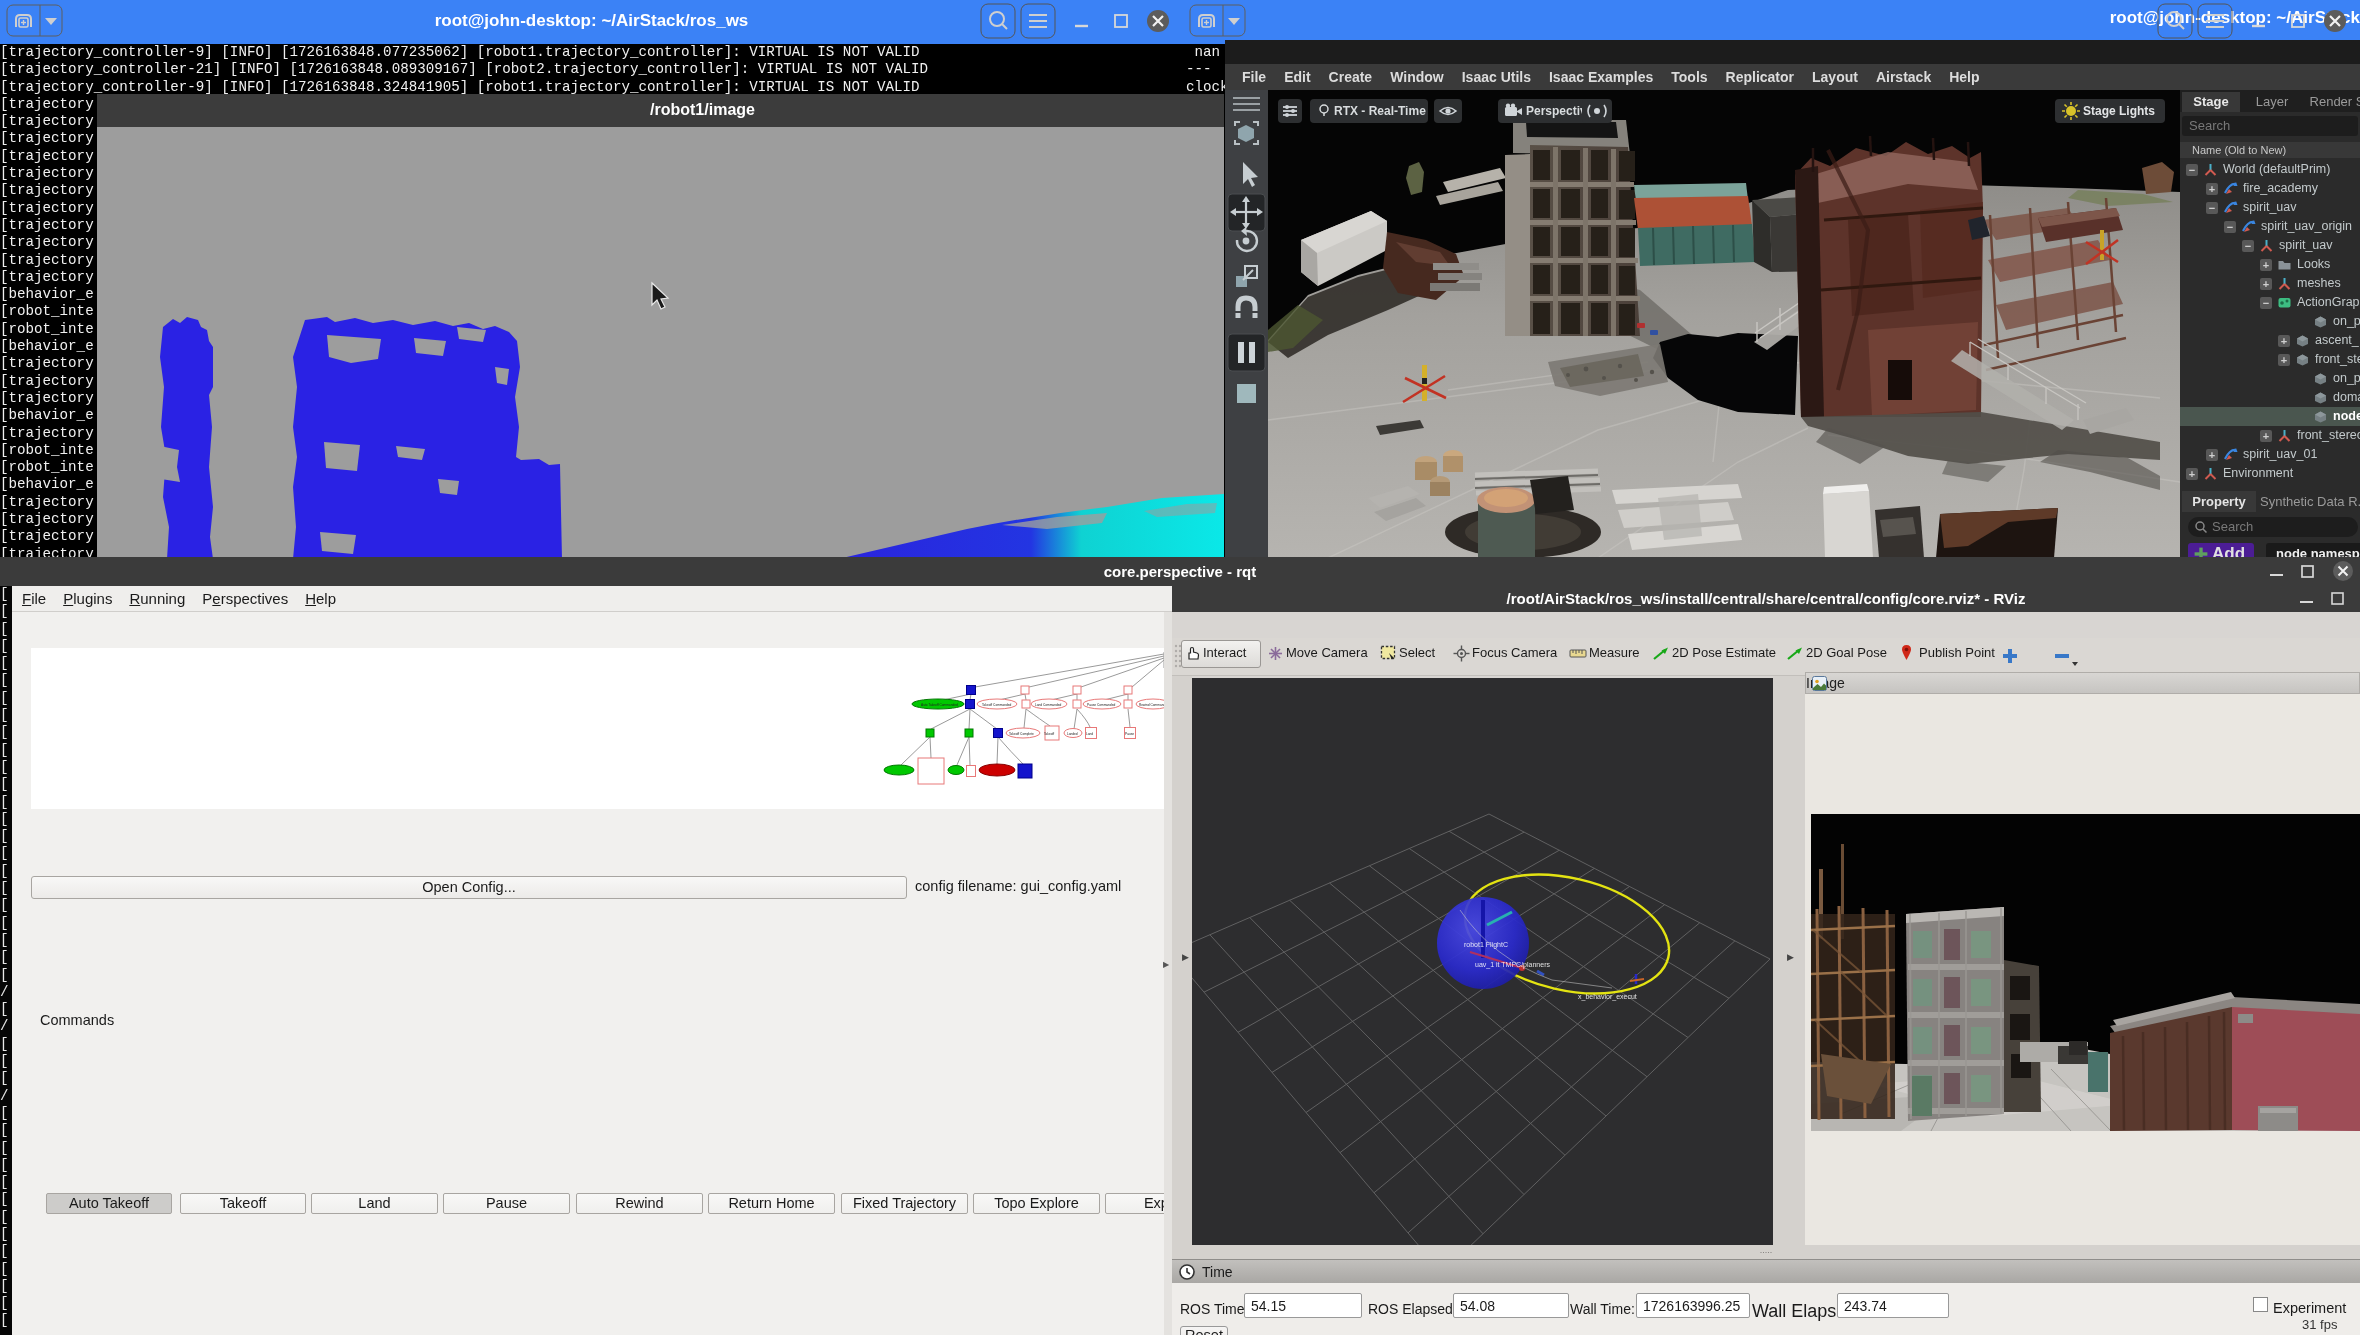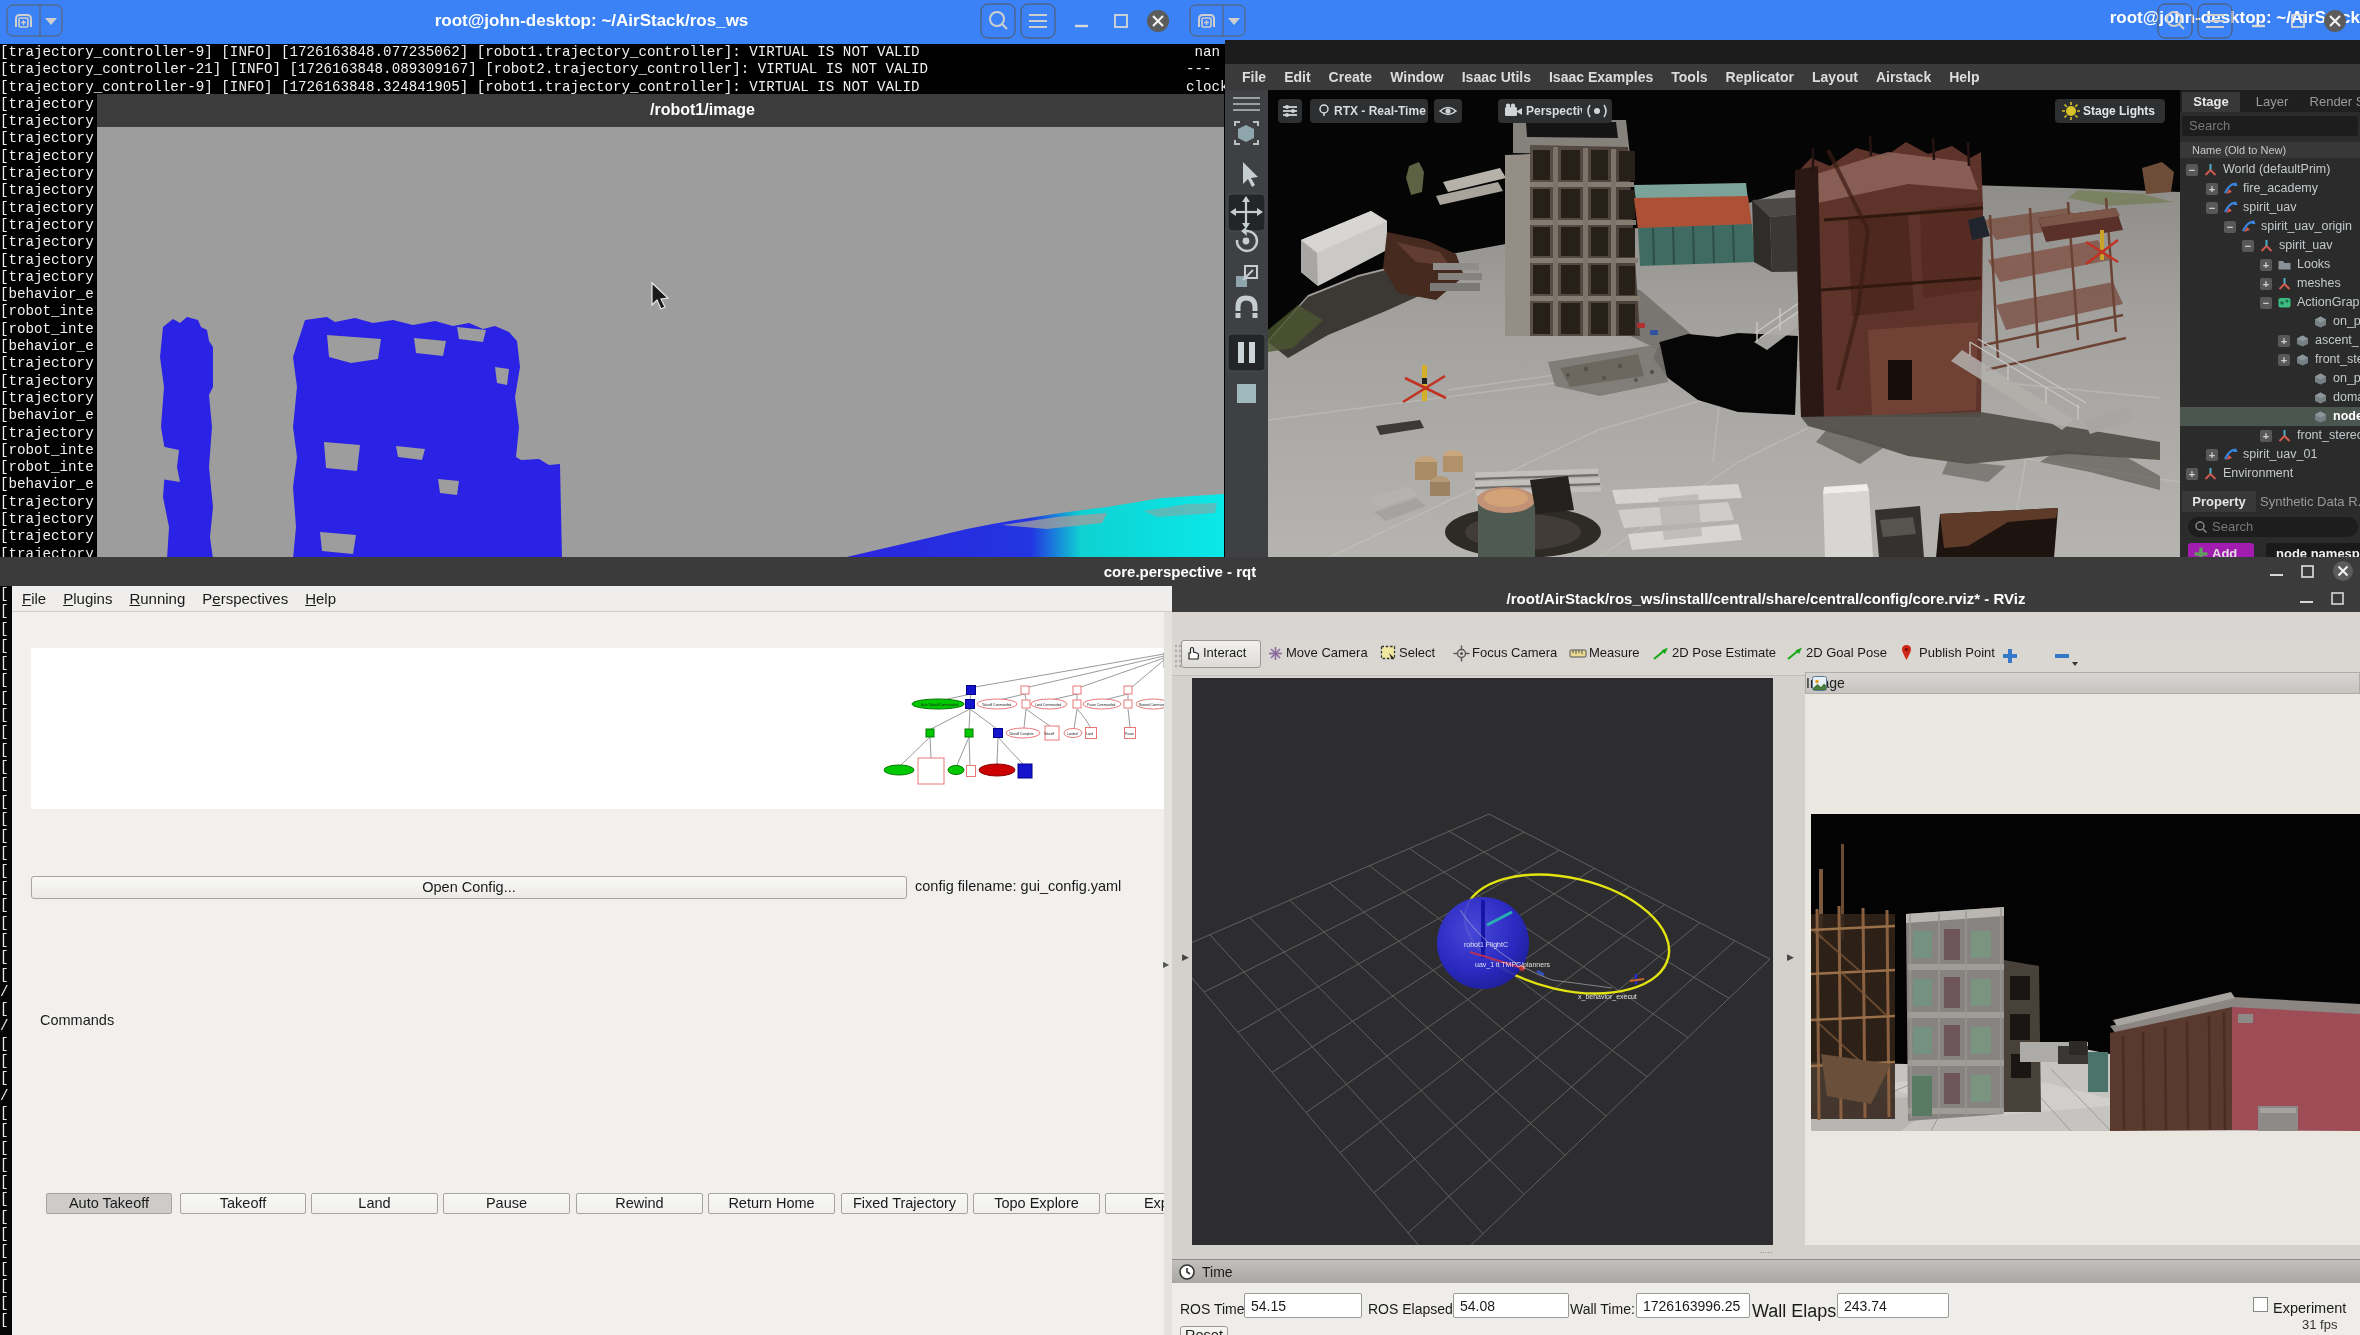--- a/index.html
+++ b/index.html
@@ -574,21 +574,21 @@
             </svg></span>
           <span style="position:absolute;left:43px;white-space:nowrap;">Environment</span>
         </div>
         <div style="position:absolute;left:0;top:395px;width:100%;height:73px;background:#2b2b2b;">
           <div style="position:absolute;left:2px;top:6px;width:74px;height:21px;background:#383838;color:#e4e4e4;font-size:13px;font-weight:bold;text-align:center;line-height:21px;">Property</div>
           <div style="position:absolute;left:80px;top:6px;width:100px;height:21px;color:#9a9a9a;font-size:13px;text-align:center;line-height:21px;white-space:nowrap;">Synthetic Data R..</div>
           <div style="position:absolute;left:8px;top:32px;width:170px;height:20px;background:#1d1d1d;border-radius:10px;color:#787878;font-size:13px;line-height:20px;padding-left:24px;">Search<svg width="14" height="14" style="position:absolute;left:6px;top:3px;">
               <circle cx="6" cy="6" r="4" fill="none" stroke="#888" stroke-width="1.5"></circle>
               <line x1="9" y1="9" x2="12.5" y2="12.5" stroke="#888" stroke-width="1.5"></line>
             </svg></div>
-          <div style="position:absolute;left:8px;top:58px;width:66px;height:22px;background:#a21caf;border-radius:3px;color:#e0e0e0;font-size:13px;font-weight:bold;line-height:22px;padding-left:24px;">Add<svg width="14" height="14" style="position:absolute;left:6px;top:4px;">
+          <div style="position:absolute;left:8px;top:58px;width:66px;height:22px;background:#4c1d95;border-radius:3px;color:#e0e0e0;font-size:17px;font-weight:bold;line-height:22px;padding-left:24px;">Add<svg width="14" height="14" style="position:absolute;left:6px;top:4px;">
               <g stroke="#5fa05f" stroke-width="3.4">
                 <line x1="7" y1="0.6" x2="7" y2="13.4"></line>
                 <line x1="0.6" y1="7" x2="13.4" y2="7"></line>
               </g>
             </svg></div>
           <div style="position:absolute;left:86px;top:58px;width:94px;height:22px;background:#1a1a1a;border-radius:3px 0 0 3px;color:#efefef;font-size:13px;font-weight:bold;line-height:22px;padding-left:10px;white-space:nowrap;">node namespa</div>
         </div>
       </div>
   </div>
 

